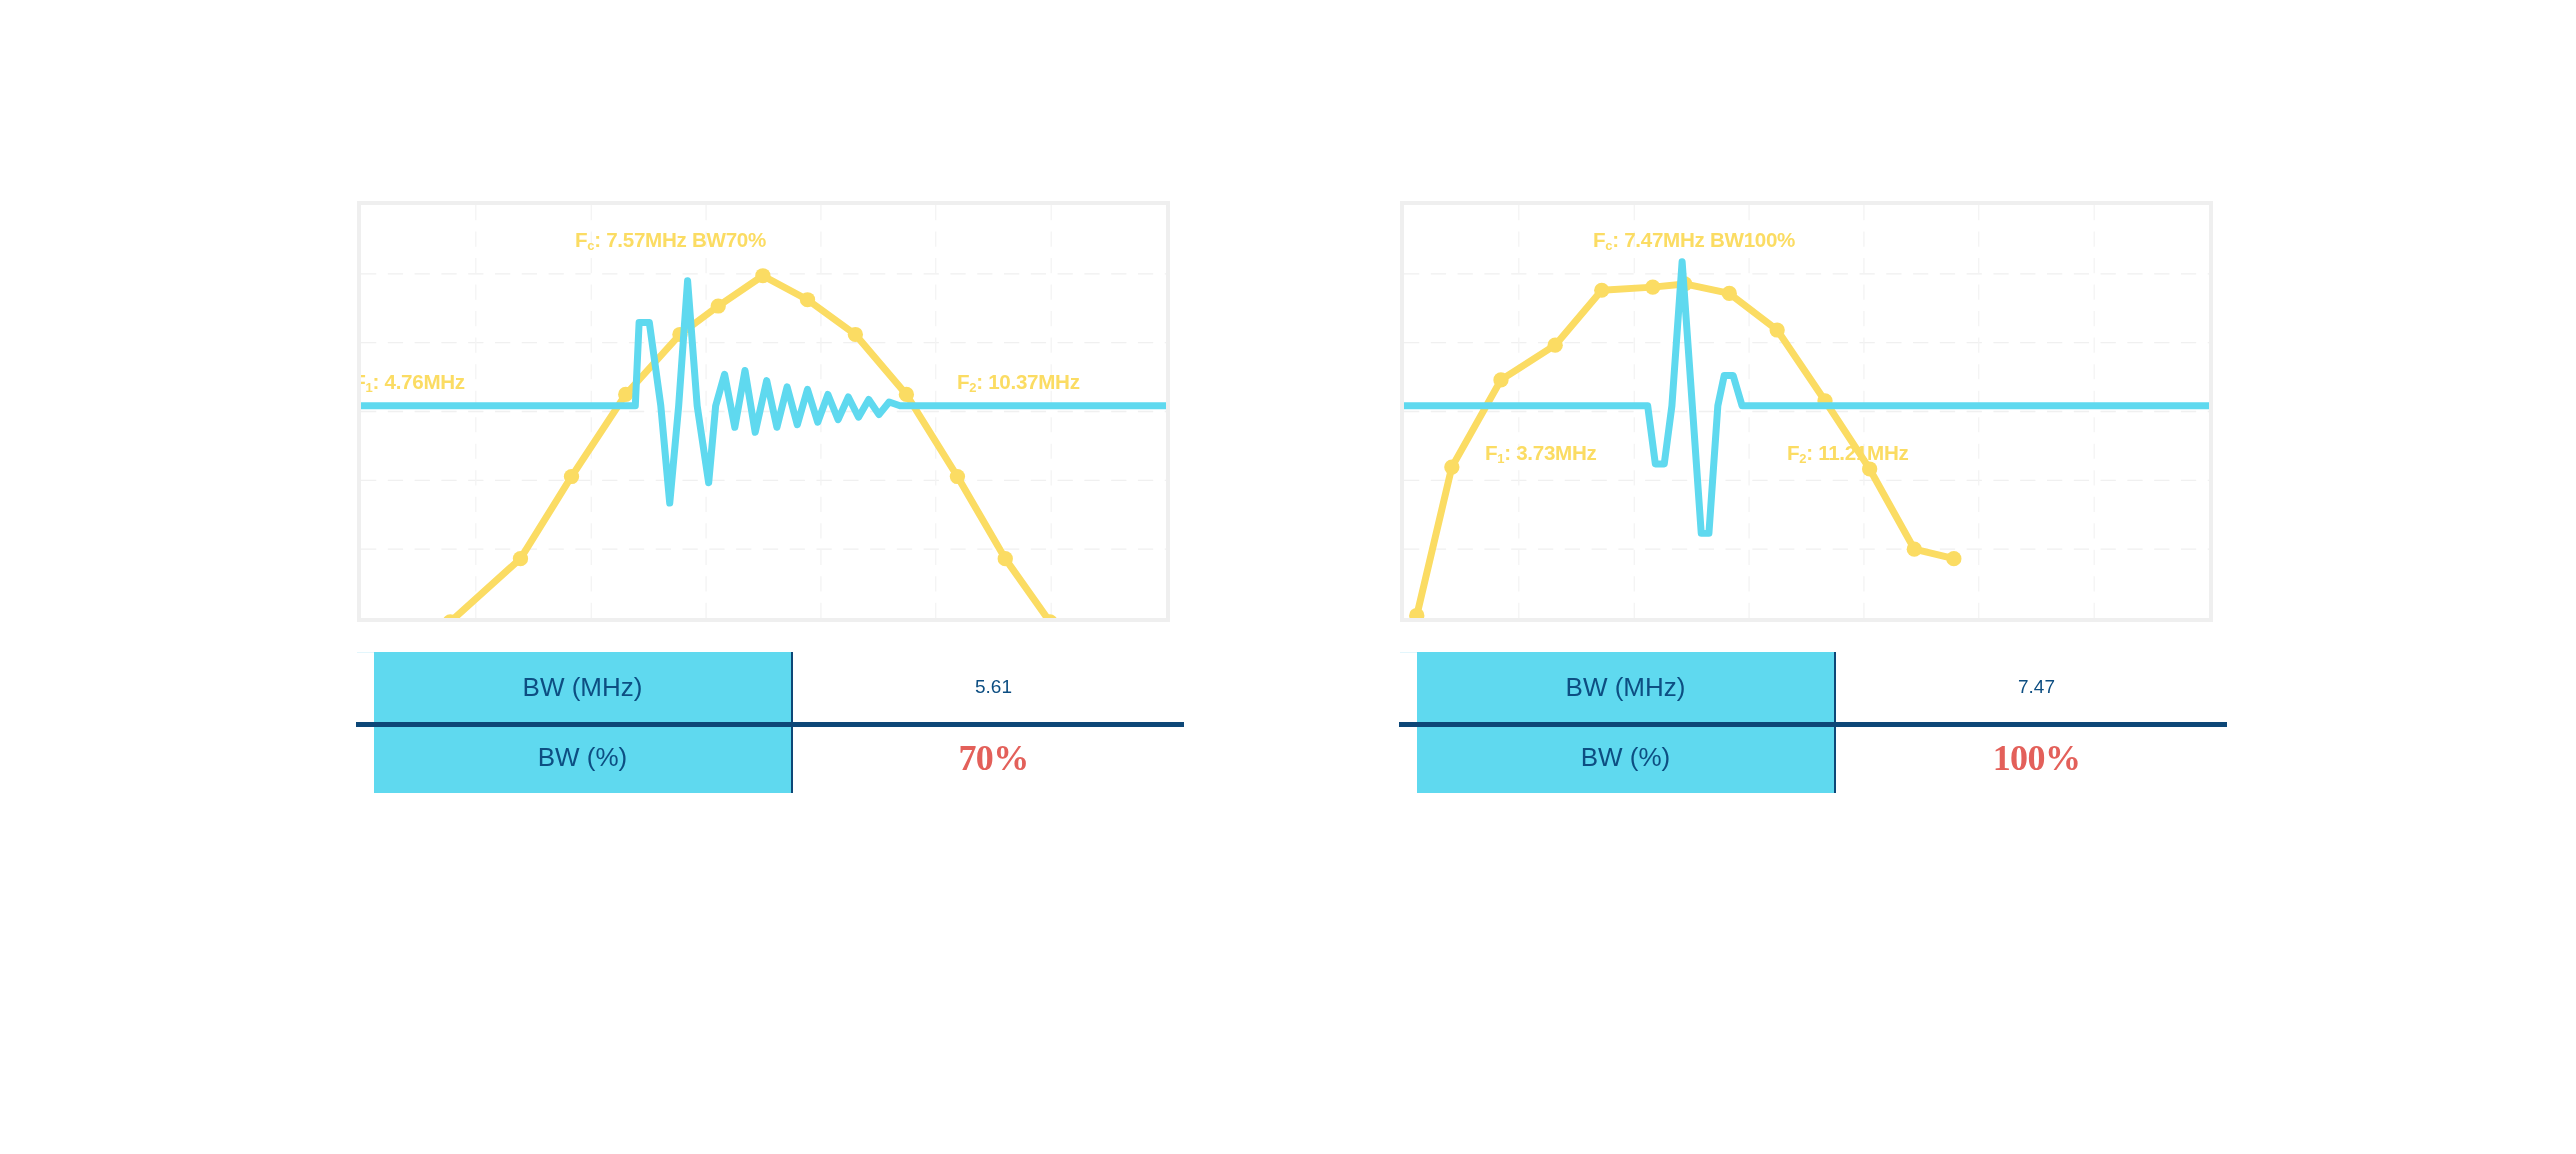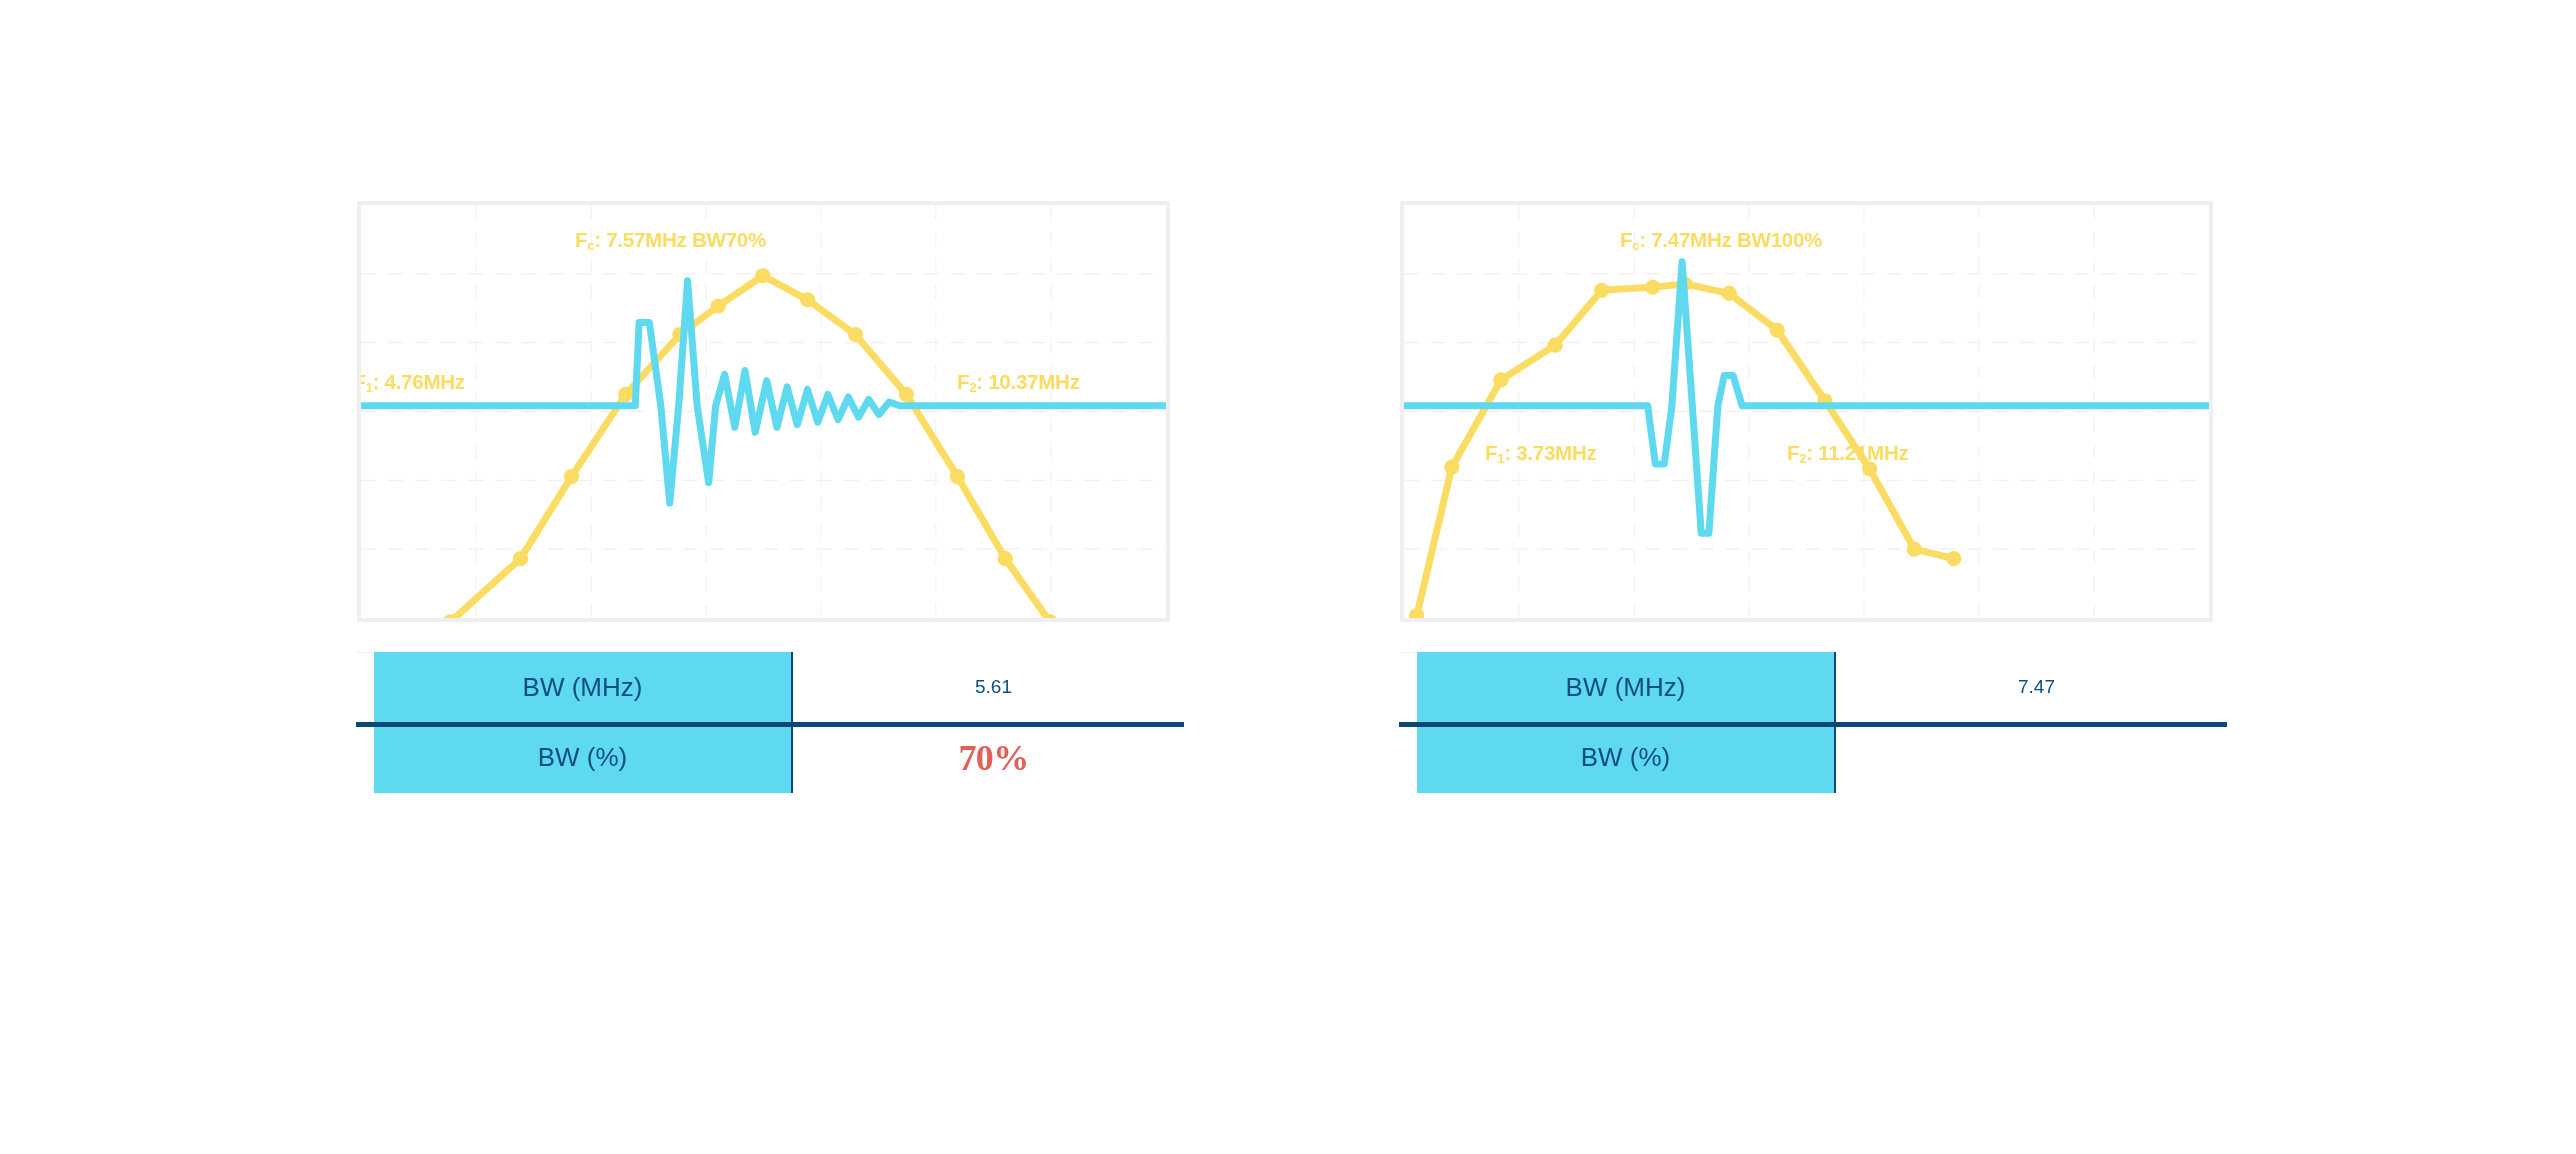--- a/index.html
+++ b/index.html
@@ -159,21 +159,21 @@
               <circle cx="510" cy="140" r="12" fill="#FBDC63"></circle>
               <circle cx="585" cy="198" r="12" fill="#FBDC63"></circle>
               <circle cx="660" cy="310" r="12" fill="#FBDC63"></circle>
               <circle cx="730" cy="418" r="12" fill="#FBDC63"></circle>
               <circle cx="800" cy="545" r="12" fill="#FBDC63"></circle>
               <circle cx="862" cy="560" r="12" fill="#FBDC63"></circle>
             </g>
             <path d="M0 318 L382 318 L394 410 L408 410 L420 318 L436 90 L452 318 L466 520 L478 520 L492 318 L502 270 L516 270 L530 318 L1262 318" fill="none" stroke="#5FD9EF" stroke-width="11" stroke-linecap="round" stroke-linejoin="round"></path>
           </svg>
       </div>
-      <div class="annot" style="left:216px;top:24.5px;">
+      <div class="annot" style="left:189px;top:24.5px;">
         <span>F</span><sub>c</sub><span>: 7.47MHz BW100%</span>
       </div>
       <div class="annot" style="left:81px;top:238px;">
         <span>F</span><sub>1</sub><span>: 3.73MHz</span>
       </div>
       <div class="annot" style="left:383px;top:238px;">
         <span>F</span><sub>2</sub><span>: 11.21MHz</span>
       </div>
     </div>
 
@@ -181,18 +181,21 @@
       <div class="rule-top"></div>
       <div class="rule-mid"></div>
       <div class="bw-row">
         <div class="bw-head">BW (MHz)</div>
         <div class="bw-val">
           <span class="v-mhz">7.47</span>
         </div>
       </div>
       <div class="bw-row second">
         <div class="bw-head">BW (%)</div>
+        <div class="bw-val">
+          <span class="v-pct">100%</span>
+        </div>
       </div>
     </div>
   </div>
 
 </div>
 
 
 </body></html>

